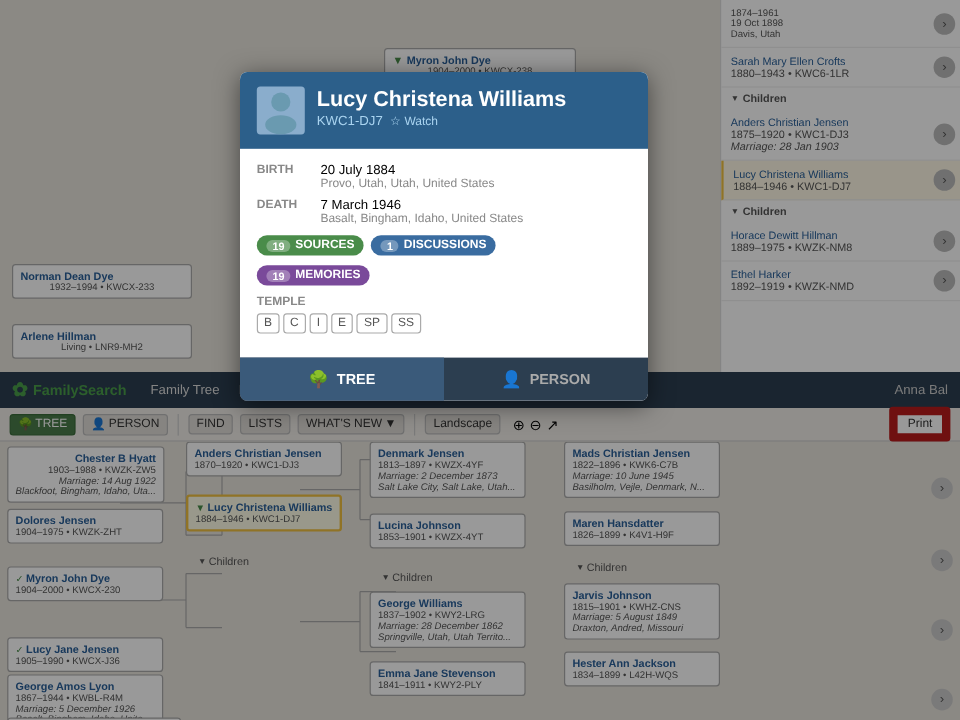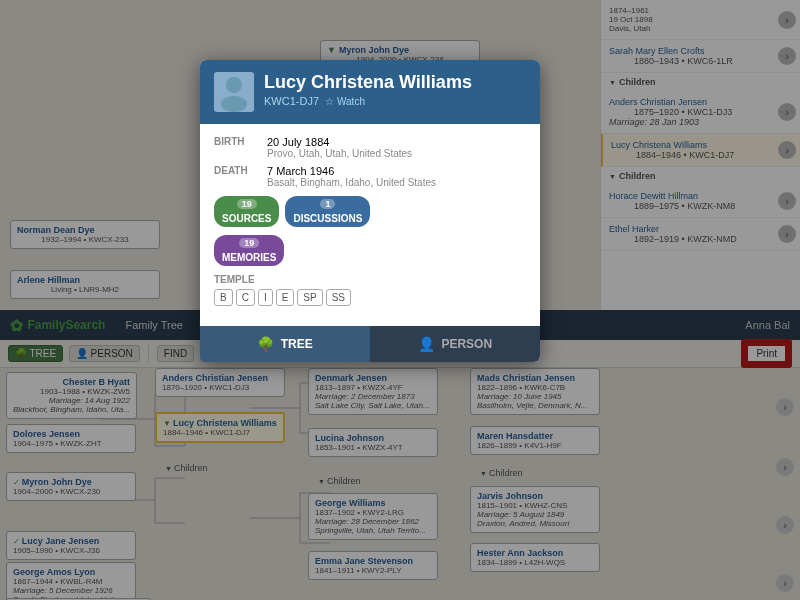--- a/index.html
+++ b/index.html
@@ -62,21 +62,21 @@
 
     
     #right-panel {
       position: absolute; top: 0; right: 0; width: 200px; height: 310px;
       background: white; border-left: 1px solid #ddd; overflow-y: auto;
     }
     .rp-card {
       padding: 6px 8px; border-bottom: 1px solid #eee; font-size: 9px;
     }
     .rp-card .name { font-weight: normal; color: #2a6099; }
-    .rp-card .dates { color: #555; margin-left: 25px; }
+    .rp-card .dates { color: #555; }
     .rp-card .marriage { color: #555; font-style: italic; }
     .rp-section-label {
       padding: 4px 8px; font-size: 9px; color: #555; font-weight: bold;
       display: flex; align-items: center; gap: 3px;
     }
     .rp-section-label::before { content: "▼"; font-size: 7px; }
 
     
     #top-area {
       position: absolute; top: 0; left: 0; right: 0; height: 310px;
@@ -115,21 +115,21 @@
     .modal-name-section { flex: 1; }
     .modal-name { color: white; font-size: 18px; font-weight: bold; }
     .modal-id { color: #aad4f0; font-size: 11px; margin-top: 2px; display: flex; align-items: center; gap: 6px; }
     .modal-watch { color: #aad4f0; font-size: 10px; display: flex; align-items: center; gap: 3px; cursor: pointer; }
     #modal-body { padding: 12px 14px; }
     .modal-row { display: flex; gap: 8px; margin-bottom: 6px; font-size: 11px; }
     .modal-label { color: #888; width: 45px; font-size: 10px; font-weight: bold; text-transform: uppercase; flex-shrink: 0; }
     .modal-badges { display: flex; gap: 6px; margin: 8px 0; }
     .badge {
       display: flex; align-items: center; gap: 4px; padding: 3px 8px;
-      border-radius: 12px; font-size: 10px; font-weight: bold; cursor: pointer; flex-direction: column;
+      border-radius: 12px; font-size: 10px; font-weight: bold; cursor: pointer;
     }
     .badge-green { background: #4a8c4a; color: white; }
     .badge-blue { background: #3a6ca0; color: white; }
     .badge-num {
       background: rgba(255,255,255,0.3); border-radius: 8px;
       padding: 0 5px; font-size: 9px;
     }
     .modal-memories { display: flex; align-items: center; gap: 6px; margin: 6px 0; }
     .badge-purple { background: #7a4a9a; color: white; }
     .modal-temple { margin: 8px 0; font-size: 10px; }

